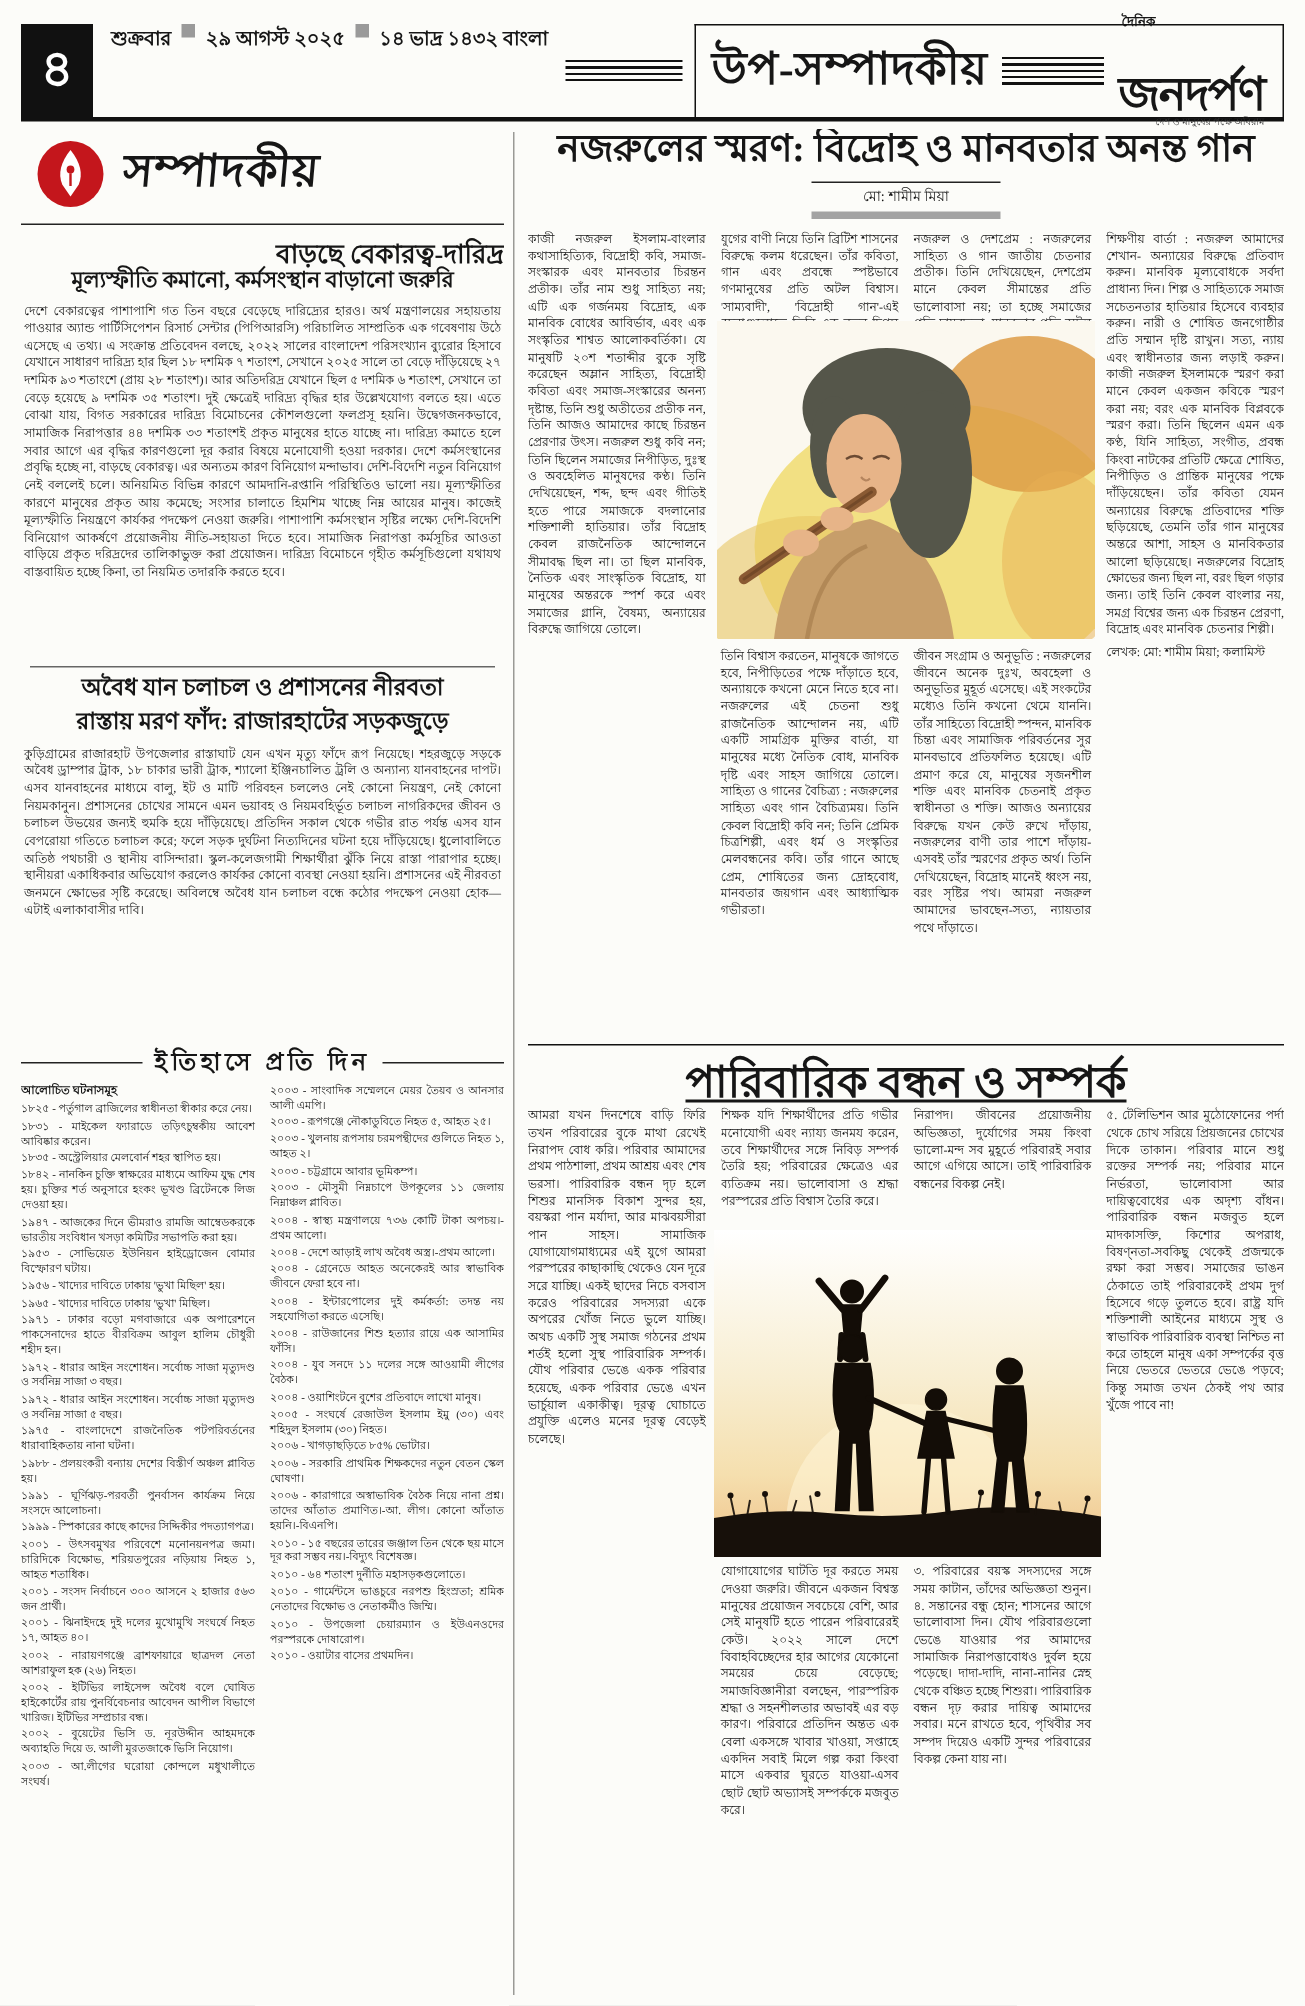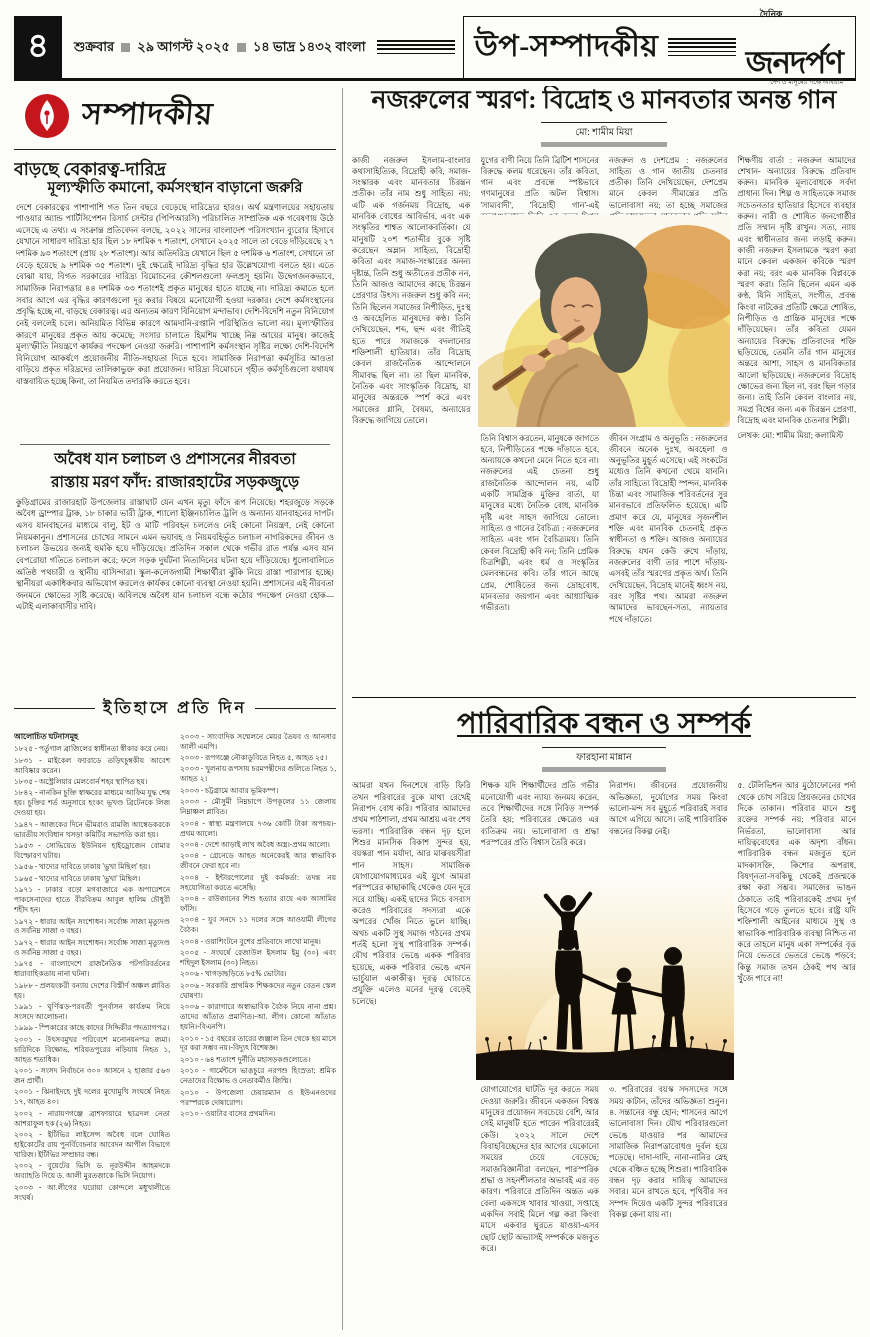--- a/index.html
+++ b/index.html
@@ -3,50 +3,50 @@
 <meta charset="utf-8">
 <style>
   html,body{margin:0;padding:0;background:#e8e8e4;}
   .page{position:relative;width:870px;height:1337px;margin:0 auto;background:#fcfcf9;color:#161616;
         font-family:"Liberation Serif","DejaVu Serif",serif;overflow:hidden;}
   
   .header{position:absolute;left:14px;top:16px;width:842px;height:62px;display:flex;align-items:stretch;
           border-bottom:3px solid #111;}
   .pgbox{width:48px;background:#111;color:#fff;display:flex;align-items:center;justify-content:center;
          font-size:34px;font-weight:bold;}
-  .dateline{display:flex;align-items:center;gap:7px;padding:0 12px;font-size:13px;font-weight:bold;white-space:nowrap;}
+  .dateline{display:flex;align-items:flex-start;gap:7px;padding:0 12px;font-size:13px;font-weight:bold;white-space:nowrap;}
   .sq{display:inline-block;width:9px;height:9px;background:#9a9a9a;}
   .hstack{align-self:center;height:15px;background:repeating-linear-gradient(#111 0 1.6px,transparent 1.6px 4.2px);}
   .hstack.s1{width:78px;}
   .hbox{flex:1;border:1.6px solid #111;border-bottom:none;display:flex;align-items:center;gap:10px;padding:2px 10px;margin-left:8px;}
   .seclabel{font-size:30px;font-weight:800;letter-spacing:0.5px;white-space:nowrap;}
   .hstack.s2{flex:1;height:20px;}
   .mast{line-height:1;white-space:nowrap;padding-right:2px;}
-  .mast-pre{font-size:9px;font-weight:bold;margin-left:14px;}
+  .mast-pre{font-size:9px;font-weight:bold;margin-left:2px;}
   .mast-name{font-size:31px;font-weight:900;letter-spacing:-1px;font-family:"Liberation Sans",sans-serif;margin-top:28px;}
   .mast-tag{font-size:6.5px;text-align:right;color:#333;margin-top:1px;}
   
   .leftcol{position:absolute;left:14px;top:88px;width:322px;height:1242px;overflow:hidden;}
   .vrule{position:absolute;left:342px;top:88px;height:1242px;border-left:1px solid #9a9a96;}
   .rightarea{position:absolute;left:352px;top:86px;width:504px;height:1246px;overflow:hidden;}
   
   .edlogo-row{display:flex;align-items:center;gap:12px;padding:2px 4px 8px 10px;border-bottom:1.5px solid #222;}
   .edlogo-circle{width:46px;height:46px;flex:0 0 46px;}
   .edlogo-text{font-size:30px;font-weight:bold;transform:skewX(-5deg);letter-spacing:1px;}
-  .ed-head1{text-align:left;font-size:17.5px;font-weight:800;margin-top:9px;line-height:1.15;}
+  .ed-head1{text-align:right;font-size:17.5px;font-weight:800;margin-top:9px;line-height:1.15;}
   .ed-head2{text-align:center;font-size:14.5px;font-weight:800;line-height:1.2;margin-bottom:5px;}
   .ed-body{font-size:8.2px;line-height:1.42;text-align:justify;overflow:hidden;padding:0 2px;}
   .ed1-body{height:234px;}
   .ed2-body{height:186px;}
   .ed-divider{border-top:1px solid #666;margin:8px 6px 5px;}
   
   .hist-header{display:flex;align-items:center;gap:8px;margin-top:12px;}
   .hist-dash{flex:1;border-top:1.6px solid #222;}
   .hist-title{font-size:16px;font-weight:800;letter-spacing:3px;white-space:nowrap;}
-  .hist-cols{display:flex;gap:10px;margin-top:10px;height:588px;overflow:hidden;}
+  .hist-cols{display:flex;gap:10px;margin-top:0;height:588px;overflow:hidden;}
   .hist-col{flex:1;font-size:7.3px;line-height:1.36;text-align:justify;}
   .hist-subhead{font-weight:bold;font-size:7.8px;margin-bottom:2px;}
   .hist-entry{margin-bottom:1.5px;}
   
   .a-head{text-align:center;font-size:25px;font-weight:800;line-height:1.1;}
   .b-head{text-align:center;font-size:29px;font-weight:800;line-height:1.1;margin-top:10px;text-decoration:underline;}
   .byline-wrap{text-align:center;margin:7px 0 8px;}
   .byline{display:inline-block;border-top:1px solid #222;border-bottom:5px solid #a3a3a3;padding:2px 34px;font-size:9.5px;}
   .art-body{position:relative;display:flex;gap:10px;text-align:justify;overflow:hidden;}
   .a-body{height:536px;}
@@ -226,23 +226,20 @@
 
           <ellipse cx="56" cy="148" rx="12" ry="9" fill="#e7b488"></ellipse>
           <ellipse cx="80" cy="132" rx="11" ry="8" fill="#e7b488"></ellipse>
         </svg>
       </div>
     </div>
 
     <div class="art-sep"></div>
 
     <div class="b-head">পারিবারিক বন্ধন ও সম্পর্ক</div>
-    <div class="byline-wrap">
-      <span class="byline">ফারহানা মান্নান</span>
-    </div>
 
     <div class="art-body b-body">
       <div class="acol">আমরা যখন দিনশেষে বাড়ি ফিরি তখন পরিবারের বুকে মাথা রেখেই নিরাপদ বোধ করি। পরিবার আমাদের প্রথম পাঠশালা, প্রথম আশ্রয় এবং শেষ ভরসা। পারিবারিক বন্ধন দৃঢ় হলে শিশুর মানসিক বিকাশ সুন্দর হয়, বয়স্করা পান মর্যাদা, আর মাঝবয়সীরা পান সাহস। সামাজিক যোগাযোগমাধ্যমের এই যুগে আমরা পরস্পরের কাছাকাছি থেকেও যেন দূরে সরে যাচ্ছি। একই ছাদের নিচে বসবাস করেও পরিবারের সদস্যরা একে অপরের খোঁজ নিতে ভুলে যাচ্ছি। অথচ একটি সুস্থ সমাজ গঠনের প্রথম শর্তই হলো সুস্থ পারিবারিক সম্পর্ক। যৌথ পরিবার ভেঙে একক পরিবার হয়েছে, একক পরিবার ভেঙে এখন ভার্চুয়াল একাকীত্ব। দূরত্ব ঘোচাতে প্রযুক্তি এলেও মনের দূরত্ব বেড়েই চলেছে।</div>
       <div class="acol">
         <div class="seg-top-b">শিক্ষক যদি শিক্ষার্থীদের প্রতি গভীর মনোযোগী এবং ন্যায্য জনময করেন, তবে শিক্ষার্থীদের সঙ্গে নিবিড় সম্পর্ক তৈরি হয়; পরিবারের ক্ষেত্রেও এর ব্যতিক্রম নয়। ভালোবাসা ও শ্রদ্ধা পরস্পরের প্রতি বিশ্বাস তৈরি করে।</div>
         <div class="seg-gap-b"></div>
         <div>যোগাযোগের ঘাটতি দূর করতে সময় দেওয়া জরুরি। জীবনে একজন বিশ্বস্ত মানুষের প্রয়োজন সবচেয়ে বেশি, আর সেই মানুষটি হতে পারেন পরিবারেরই কেউ। ২০২২ সালে দেশে বিবাহবিচ্ছেদের হার আগের যেকোনো সময়ের চেয়ে বেড়েছে; সমাজবিজ্ঞানীরা বলছেন, পারস্পরিক শ্রদ্ধা ও সহনশীলতার অভাবই এর বড় কারণ। পরিবারে প্রতিদিন অন্তত এক বেলা একসঙ্গে খাবার খাওয়া, সপ্তাহে একদিন সবাই মিলে গল্প করা কিংবা মাসে একবার ঘুরতে যাওয়া-এসব ছোট ছোট অভ্যাসই সম্পর্ককে মজবুত করে।</div>
       </div>
       <div class="acol">
         <div class="seg-top-b">নিরাপদ। জীবনের প্রয়োজনীয় অভিজ্ঞতা, দুর্যোগের সময় কিংবা ভালো-মন্দ সব মুহূর্তে পরিবারই সবার আগে এগিয়ে আসে। তাই পারিবারিক বন্ধনের বিকল্প নেই।</div>

